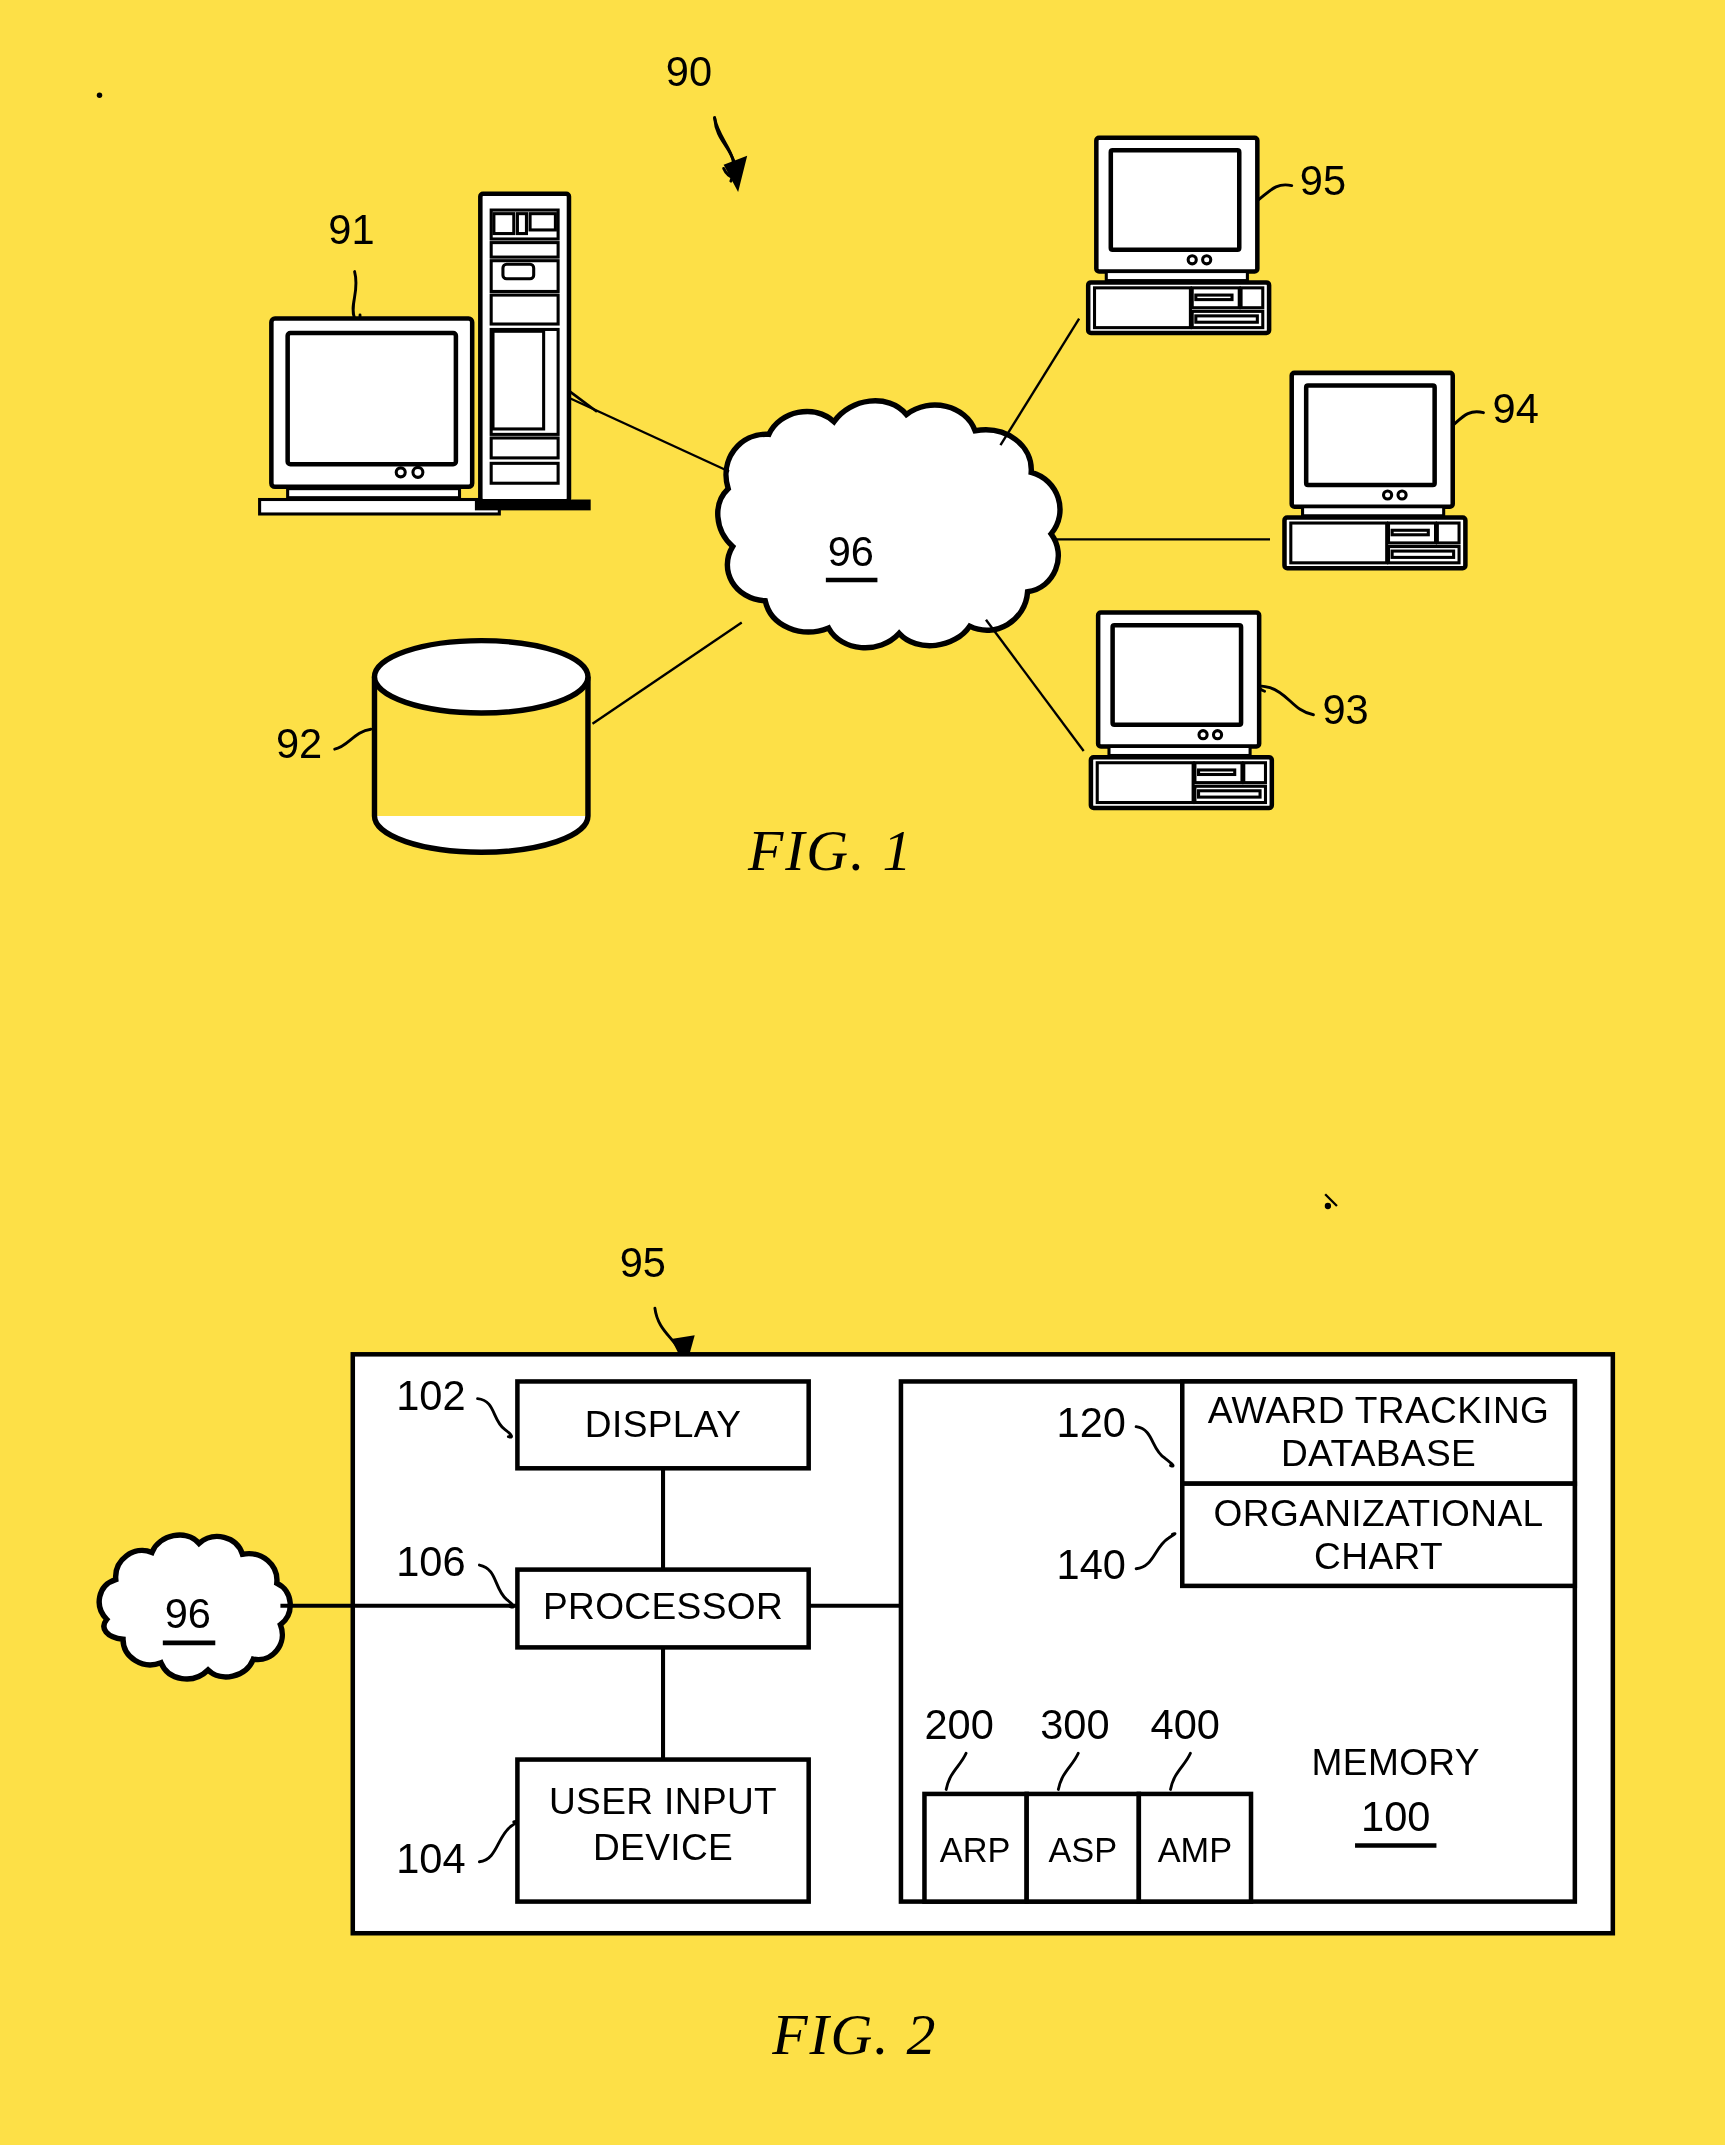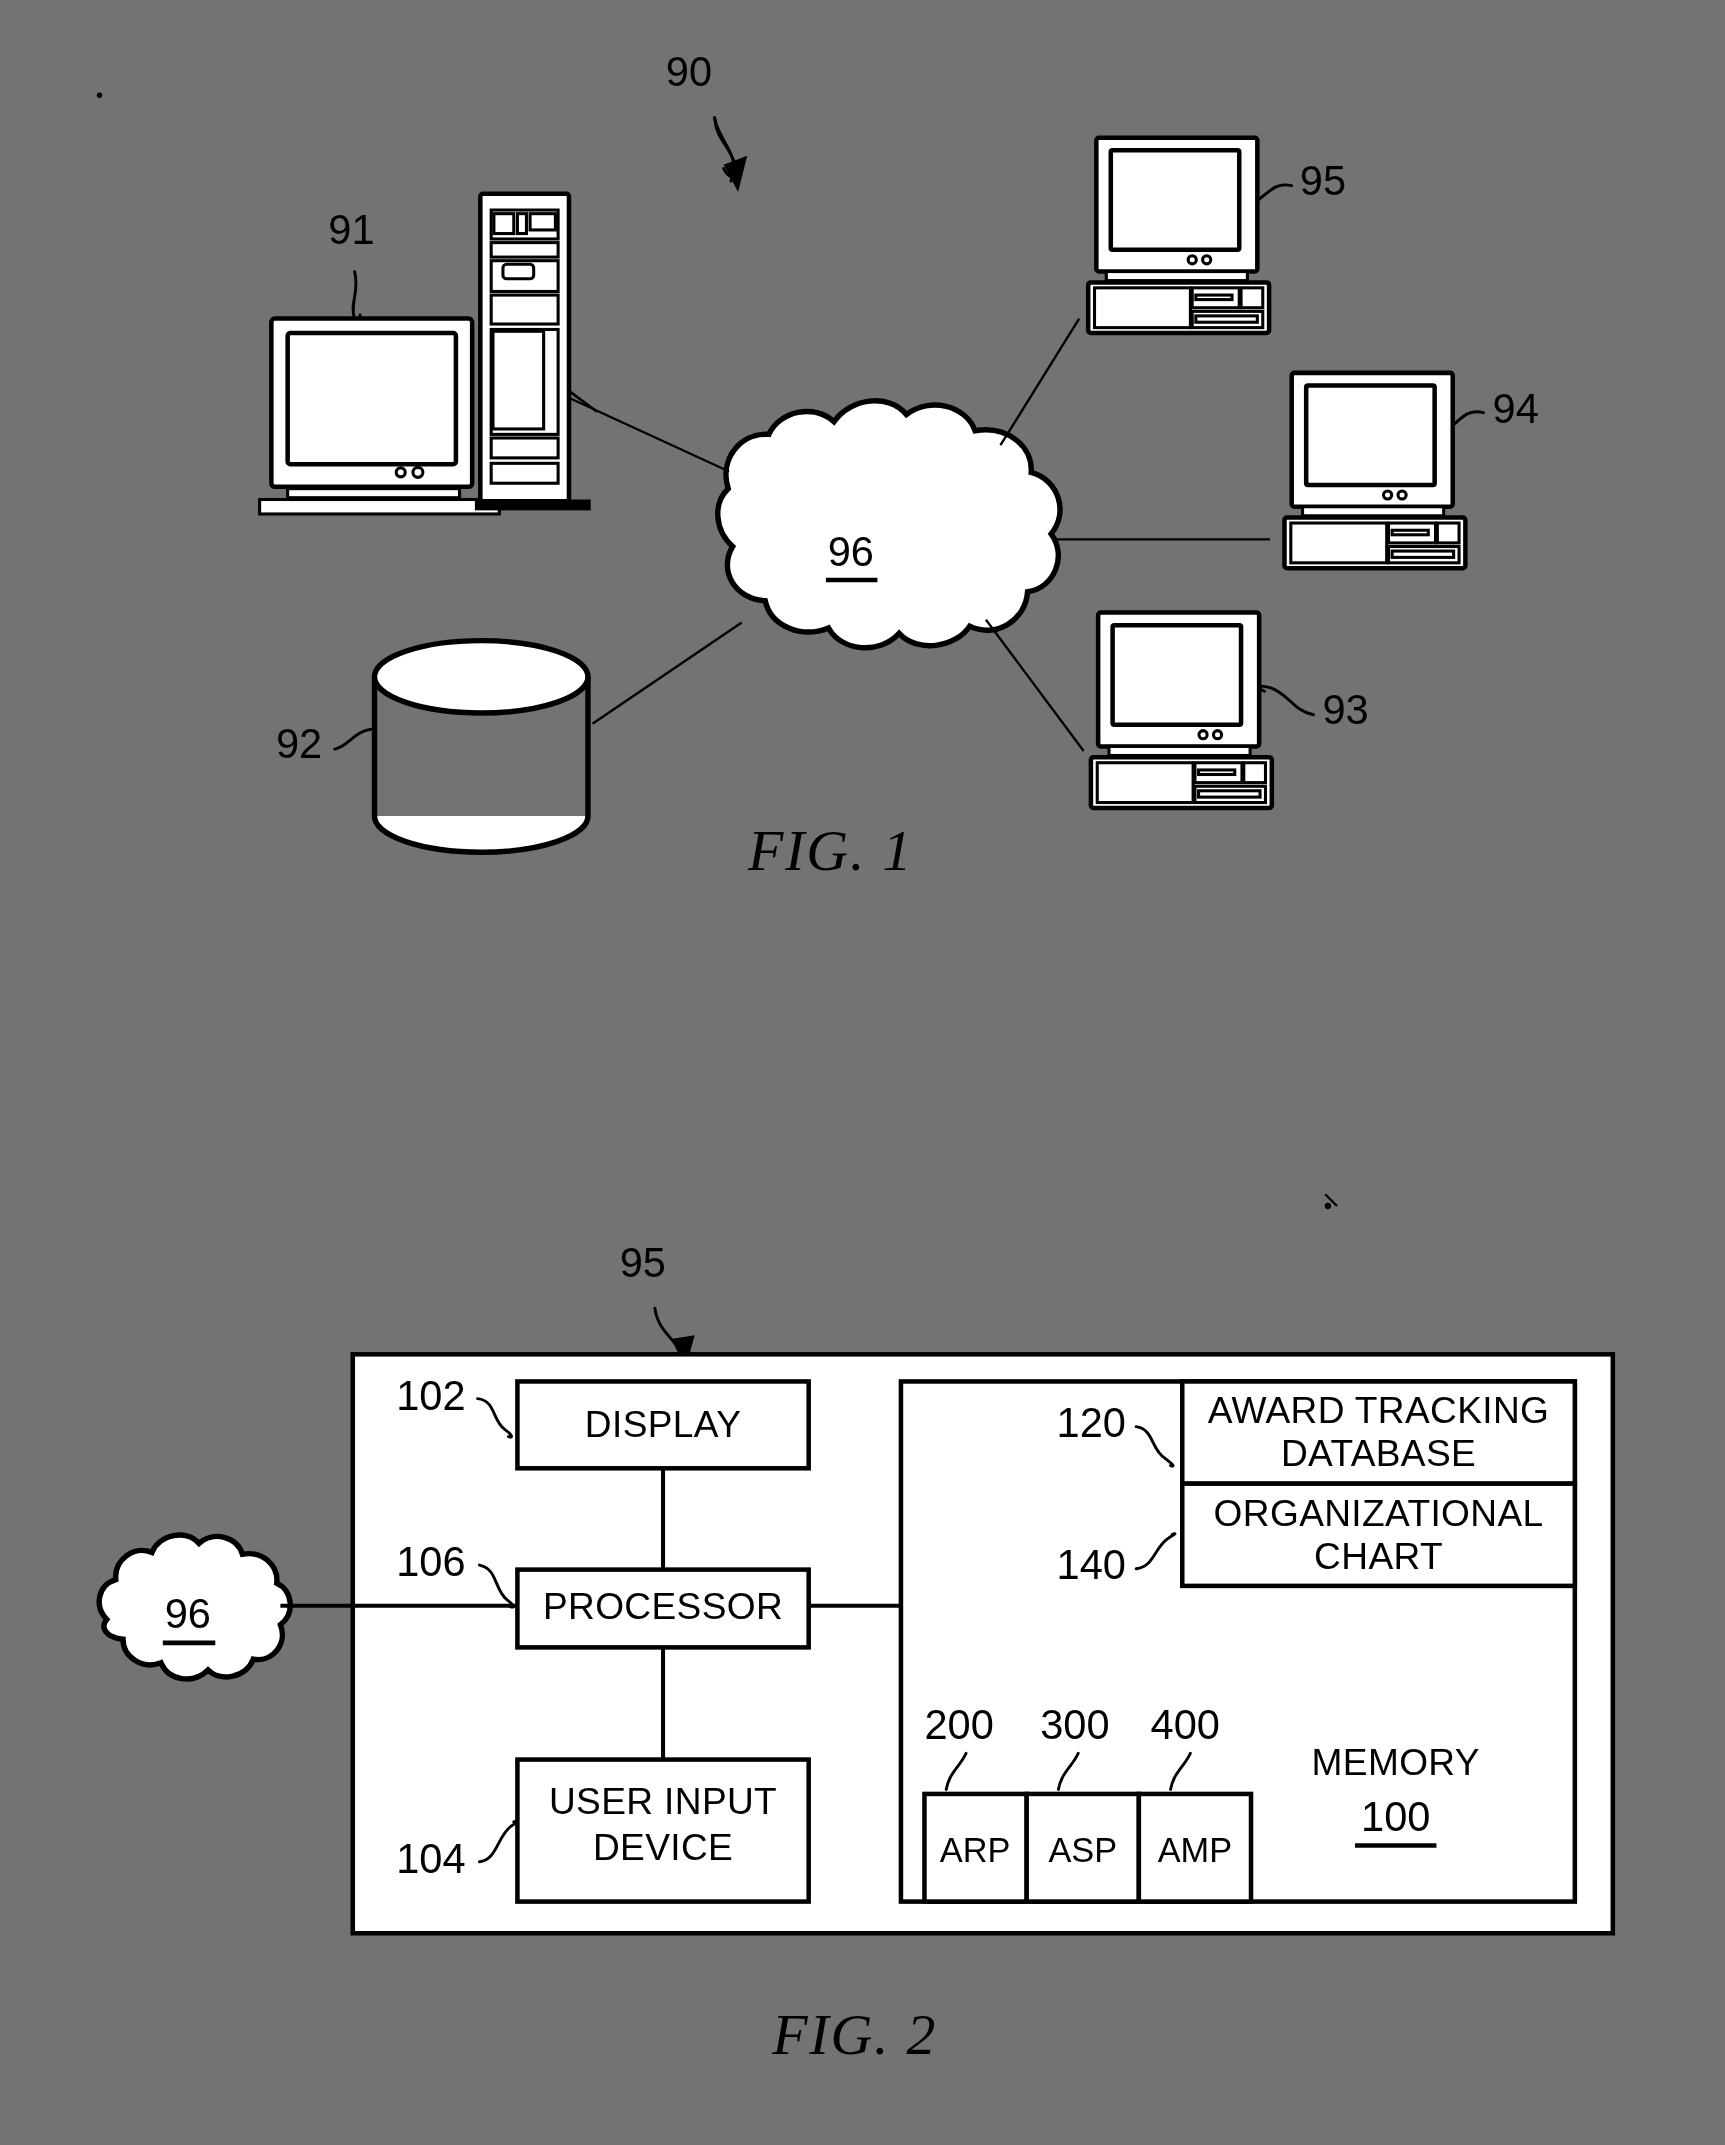--- a/index.html
+++ b/index.html
@@ -9,21 +9,21 @@
     background: #ffffff;
   }
   body {
     font-family: "Liberation Sans", sans-serif;
     color: #000000;
   }
   #page {
     position: relative;
     width: 1725px;
     height: 2146px;
-    background: #737373;
+    background: #fde047;
     overflow: hidden;
   }
   svg.figure-layer {
     position: absolute;
     top: 0;
     left: 0;
     width: 1725px;
     height: 2146px;
   }
   .ref-num {

